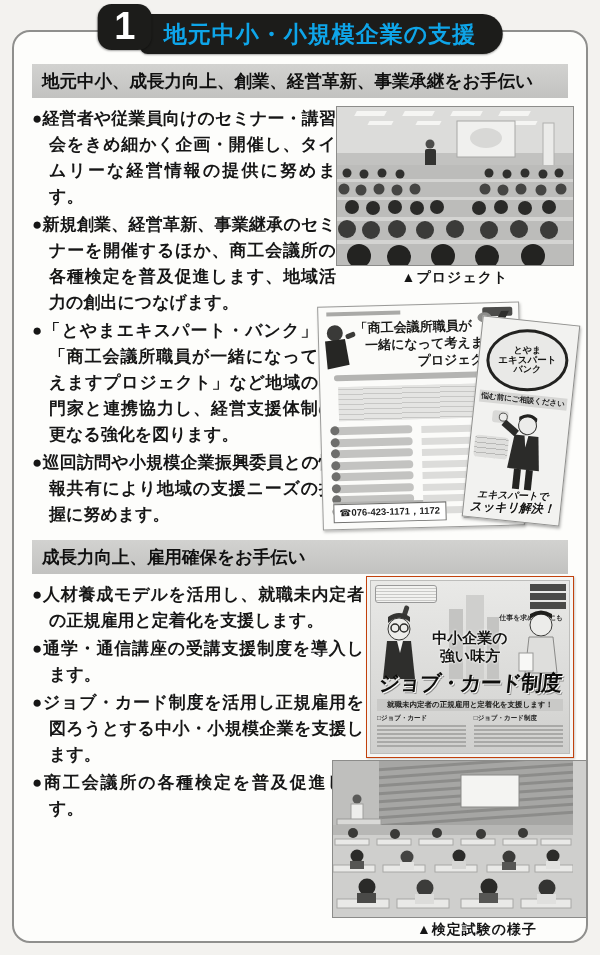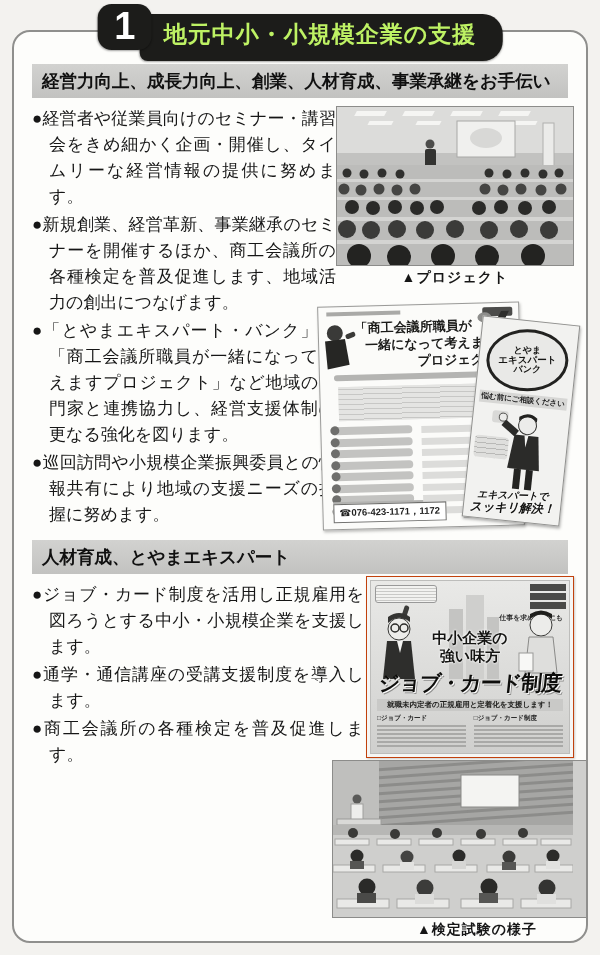--- a/index.html
+++ b/index.html
@@ -21,35 +21,35 @@
     position:absolute;top:4px;left:50%;transform:translateX(-50%);
     display:flex;align-items:flex-start;z-index:5;
   }
   .badge-num{
     width:54px;height:46px;background:#1c1c1a;border-radius:14px;
     color:#fff;font-size:38px;font-weight:800;text-align:center;line-height:44px;
     z-index:2;box-shadow:0 1px 2px rgba(0,0,0,.35);
   }
   .badge-pill{
     margin-left:-12px;margin-top:10px;height:40px;background:#1c1c1a;
-    border-radius:8px 20px 20px 8px;color:#bef264;font-size:23px;font-weight:700;
-    line-height:40px;padding:0 26px 7px 24px;letter-spacing:1px;white-space:nowrap;
+    border-radius:8px 20px 20px 8px;color:#0ea5e9;font-size:23px;font-weight:700;
+    line-height:40px;padding:0 26px 0 24px;letter-spacing:1px;white-space:nowrap;
     box-shadow:0 1px 2px rgba(0,0,0,.35);
   }
   
   .sec-header{
     position:absolute;left:18px;right:18px;height:34px;
     background:linear-gradient(#d2d2d0,#c2c2c0);
     font-size:17.5px;font-weight:700;line-height:34px;padding-left:10px;
     letter-spacing:0px;white-space:nowrap;color:#101010;
   }
   .hdr1{top:32px;}
   .hdr2{top:508px;}
   
-  .bullets{position:absolute;font-size:17px;font-weight:400;line-height:26px;text-align:justify;}
+  .bullets{position:absolute;font-size:17px;font-weight:700;line-height:26px;text-align:justify;}
   .bullets .b{padding-left:17px;text-indent:-17px;margin-bottom:2px;}
   .sec1-col{top:74px;left:18px;width:304px;}
   .sec2-col{top:550px;left:18px;width:332px;}
   
   .photo-block{position:absolute;}
   .photo1{top:74px;left:322px;width:238px;}
   .photo2{top:728px;left:318px;width:290px;}
   .photo-frame{border:1px solid #8c8c8a;background:#cfcfcd;line-height:0;}
   .caption{font-size:14px;font-weight:700;text-align:center;margin-top:3px;letter-spacing:1px;}
   
@@ -134,21 +134,21 @@
 </head>
 <body>
 
 <div class="badge">
   <div class="badge-num">1</div>
   <div class="badge-pill">地元中小・小規模企業の支援</div>
 </div>
 
 <div class="frame">
 
-  <div class="sec-header hdr1">経営力向上、成長力向上、創業、人材育成、事業承継をお手伝い</div>
+  <div class="sec-header hdr1">地元中小、成長力向上、創業、経営革新、事業承継をお手伝い</div>
 
   <div class="bullets sec1-col">
     <div class="b">●経営者や従業員向けのセミナー・講習会をきめ細かく企画・開催し、タイムリーな経営情報の提供に努めます。</div>
     <div class="b">●新規創業、経営革新、事業継承のセミナーを開催するほか、商工会議所の各種検定を普及促進します、地域活力の創出につなげます。</div>
     <div class="b">●「とやまエキスパート・バンク」や「商工会議所職員が一緒になって考えますプロジェクト」など地域の専門家と連携協力し、経営支援体制の更なる強化を図ります。</div>
     <div class="b">●巡回訪問や小規模企業振興委員との情報共有により地域の支援ニーズの把握に努めます。</div>
   </div>
 
   <div class="photo-block photo1">
     <div class="photo-frame">
@@ -312,25 +312,26 @@
         <rect x="45" y="60" width="7" height="20" fill="#232321"></rect>
       </svg>
       <div class="fb-bubble"></div>
       <div class="fb-bottom">
         <div class="fb-b1">エキスパートで</div>
         <div class="fb-b2">スッキリ解決！</div>
       </div>
     </div>
   </div>
 
-  <div class="sec-header hdr2">人材育成、とやまエキスパート</div>
+  <div class="sec-header hdr2">成長力向上、雇用確保をお手伝い</div>
 
   <div class="bullets sec2-col">
+    <div class="b">●人材養成モデルを活用し、就職未内定者の正規雇用と定着化を支援します。</div>
+    <div class="b">●通学・通信講座の受講支援制度を導入します。</div>
     <div class="b">●ジョブ・カード制度を活用し正規雇用を図ろうとする中小・小規模企業を支援します。</div>
-    <div class="b">●通学・通信講座の受講支援制度を導入します。</div>
     <div class="b">●商工会議所の各種検定を普及促進します。</div>
   </div>
 
   <div class="jobcard">
     <div class="jc-inner">
       <div class="jc-sky"></div>
       <div class="jc-bld" style="left:78px;top:28px;width:14px;height:70px;"></div>
       <div class="jc-bld" style="left:95px;top:14px;width:18px;height:84px;background:#cfcfcd;"></div>
       <div class="jc-bld" style="left:116px;top:36px;width:12px;height:62px;"></div>
       <div class="jc-bubble"></div>

